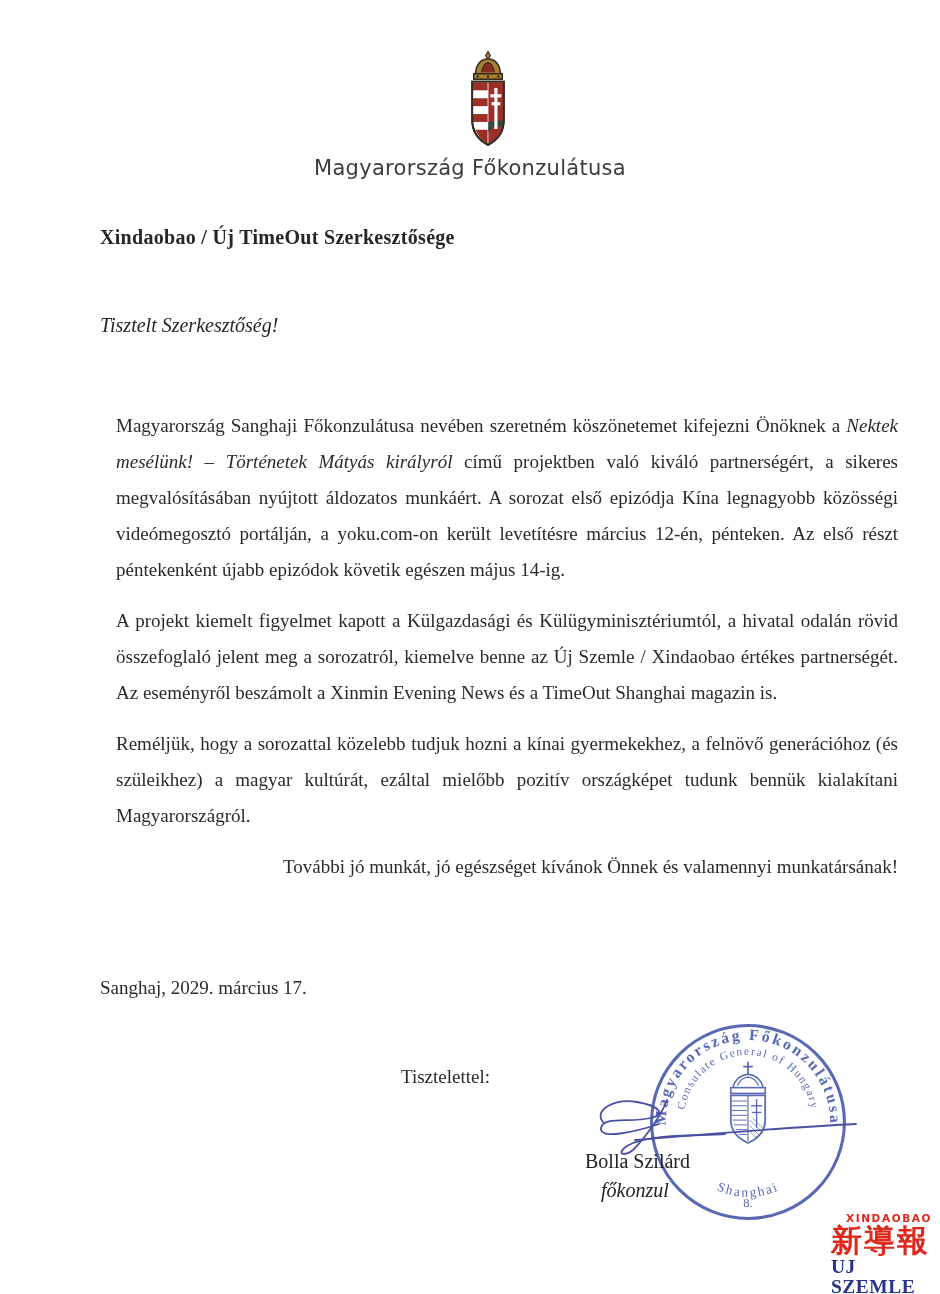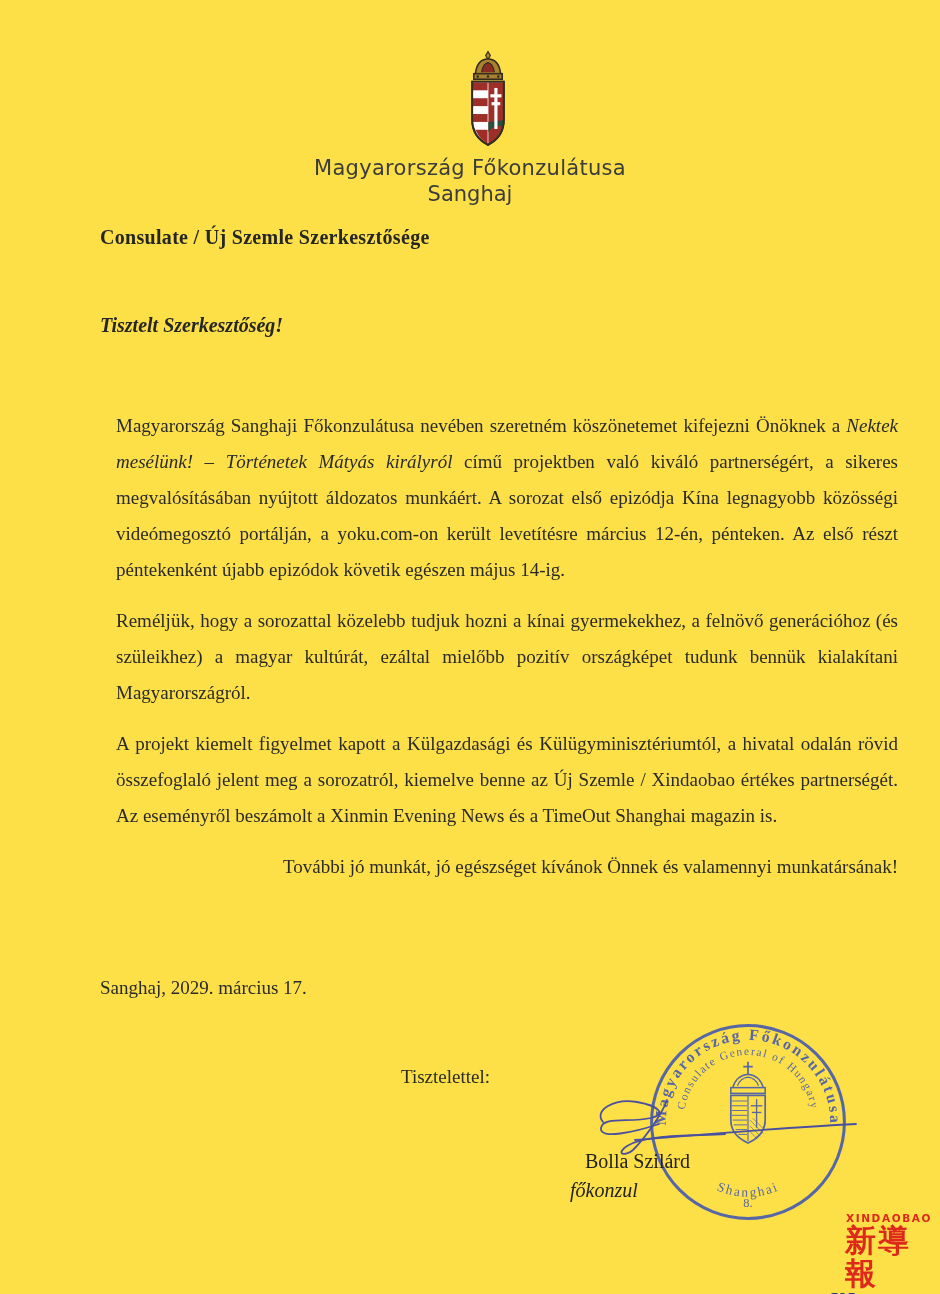--- a/index.html
+++ b/index.html
@@ -1,47 +1,47 @@
 <!DOCTYPE html>
 <html><head>
 <meta charset="utf-8">
 <style>
   * { margin:0; padding:0; box-sizing:border-box; }
   html,body { background:#888; }
   .page {
     position:relative; width:940px; height:1294px; margin:0 auto;
-    background:#fde047; overflow:hidden;
+    background:#ffffff; overflow:hidden;
     font-family:"Liberation Serif", serif; color:#262626;
   }
   
   .crest { position:absolute; left:464px; top:50px; width:48px; height:98px; }
   .org { position:absolute; left:0; top:155px; width:940px; text-align:center;
          font-family:"DejaVu Sans", sans-serif; color:#3c3c3c; }
   .org-l1 { font-size:21px; line-height:26px; letter-spacing:0.3px; }
   .org-l2 { font-size:21px; line-height:26px; }
   
   .addressee { position:absolute; left:100px; top:226px; font-size:20px; font-weight:bold; letter-spacing:0.3px; }
-  .salutation { position:absolute; left:100px; top:314px; font-size:20px; font-weight:bold; font-style:italic; }
+  .salutation { position:absolute; left:100px; top:314px; font-size:20px; font-weight:normal; font-style:italic; }
   .content { position:absolute; left:116px; top:408px; width:782px; }
   .content p { font-size:19px; line-height:36px; text-align:justify; margin-bottom:15px; color:#2a2a2a; }
   .content p.last { text-align:right; }
   .italic-seg { font-style:italic; }
   .date-line { position:absolute; left:100px; top:977px; font-size:19px; color:#2a2a2a; }
   .closing { position:absolute; left:401px; top:1066px; font-size:19px; color:#2a2a2a; }
   .signer-name { position:absolute; left:585px; top:1150px; font-size:20px; color:#222; }
-  .signer-title { position:absolute; left:570px; top:1179px; font-size:20px; font-style:italic; color:#222; }
+  .signer-title { position:absolute; left:601px; top:1179px; font-size:20px; font-style:italic; color:#222; }
   
   .stamp { position:absolute; left:643px; top:1017px; width:210px; height:210px; opacity:0.92; }
   .signature { position:absolute; left:575px; top:1088px; width:290px; height:78px; }
   
   .logo { position:absolute; left:831px; top:1213px; width:106px; text-align:left; line-height:1; }
   .logo-top { font-family:"DejaVu Sans", sans-serif; font-weight:bold; font-size:10.5px;
               letter-spacing:1.6px; padding-left:15px; }
   .logo-cn { font-family:"DejaVu Sans", sans-serif; font-weight:bold; font-size:31px;
-             letter-spacing:2px; line-height:33px;margin-left:14px; }
+             letter-spacing:2px; line-height:33px; }
   .logo-hu { font-family:"Liberation Serif", serif; font-weight:bold; font-size:19.5px;
              letter-spacing:0.5px; line-height:20px; }
 </style>
 </head>
 <body>
 
 <div class="page">
 
   <svg class="crest" viewBox="0 0 60 124" aria-hidden="true">
 
@@ -70,30 +70,29 @@
     <g stroke="#ffffff" stroke-width="4">
       <line x1="40" y1="48" x2="40" y2="100"></line>
       <line x1="33" y1="58" x2="47" y2="58"></line>
       <line x1="34.5" y1="68" x2="45.5" y2="68"></line>
     </g>
     <path d="M10 40 h40 v48 q0 22 -20 32 q-20 -10 -20 -32 z" fill="none" stroke="#352b20" stroke-width="2.4"></path>
   </svg>
 
   <div class="org">
     <div class="org-l1">Magyarország Főkonzulátusa</div>
-    <div class="org-l2">Sanghaj</div>
   </div>
 
-  <div class="addressee">Consulate / Új Szemle Szerkesztősége</div>
+  <div class="addressee">Xindaobao / Új TimeOut Szerkesztősége</div>
   <div class="salutation">Tisztelt Szerkesztőség!</div>
 
   <div class="content">
     <p><span>Magyarország Sanghaji Főkonzulátusa nevében szeretném köszönetemet kifejezni Önöknek a </span><span class="italic-seg">Nektek mesélünk! – Történetek Mátyás királyról</span><span> című projektben való kiváló partnerségért, a sikeres megvalósításában nyújtott áldozatos munkáért. A sorozat első epizódja Kína legnagyobb közösségi videómegosztó portálján, a yoku.com-on került levetítésre március 12-én, pénteken. Az első részt péntekenként újabb epizódok követik egészen május 14-ig.</span></p>
+    <p>A projekt kiemelt figyelmet kapott a Külgazdasági és Külügyminisztériumtól, a hivatal odalán rövid összefoglaló jelent meg a sorozatról, kiemelve benne az Új Szemle / Xindaobao értékes partnerségét. Az eseményről beszámolt a Xinmin Evening News és a TimeOut Shanghai magazin is.</p>
     <p>Reméljük, hogy a sorozattal közelebb tudjuk hozni a kínai gyermekekhez, a felnövő generációhoz (és szüleikhez) a magyar kultúrát, ezáltal mielőbb pozitív országképet tudunk bennük kialakítani Magyarországról.</p>
-    <p>A projekt kiemelt figyelmet kapott a Külgazdasági és Külügyminisztériumtól, a hivatal odalán rövid összefoglaló jelent meg a sorozatról, kiemelve benne az Új Szemle / Xindaobao értékes partnerségét. Az eseményről beszámolt a Xinmin Evening News és a TimeOut Shanghai magazin is.</p>
     <p class="last">További jó munkát, jó egészséget kívánok Önnek és valamennyi munkatársának!</p>
   </div>
 
   <div class="date-line">Sanghaj, 2029. március 17.</div>
   <div class="closing">Tisztelettel:</div>
 
   <svg class="stamp" viewBox="0 0 220 220" aria-hidden="true">
     <defs>
       <path id="arcOuter" d="M 35.5 153 A 86 86 0 1 1 184.5 153" fill="none"></path>
       <path id="arcInner" d="M 57.8 148.8 A 67 67 0 1 1 162.2 148.8" fill="none"></path>

